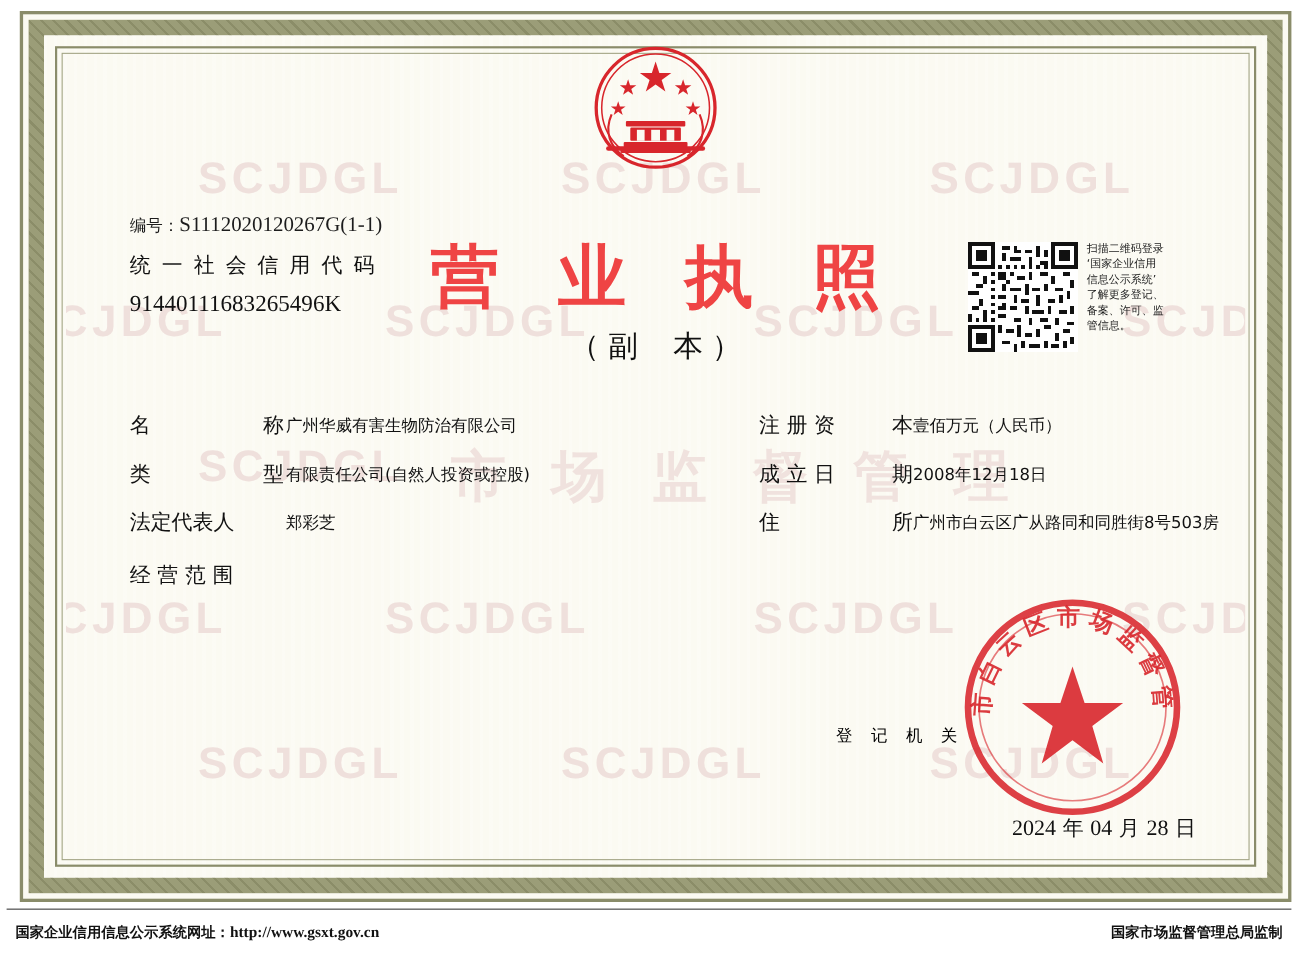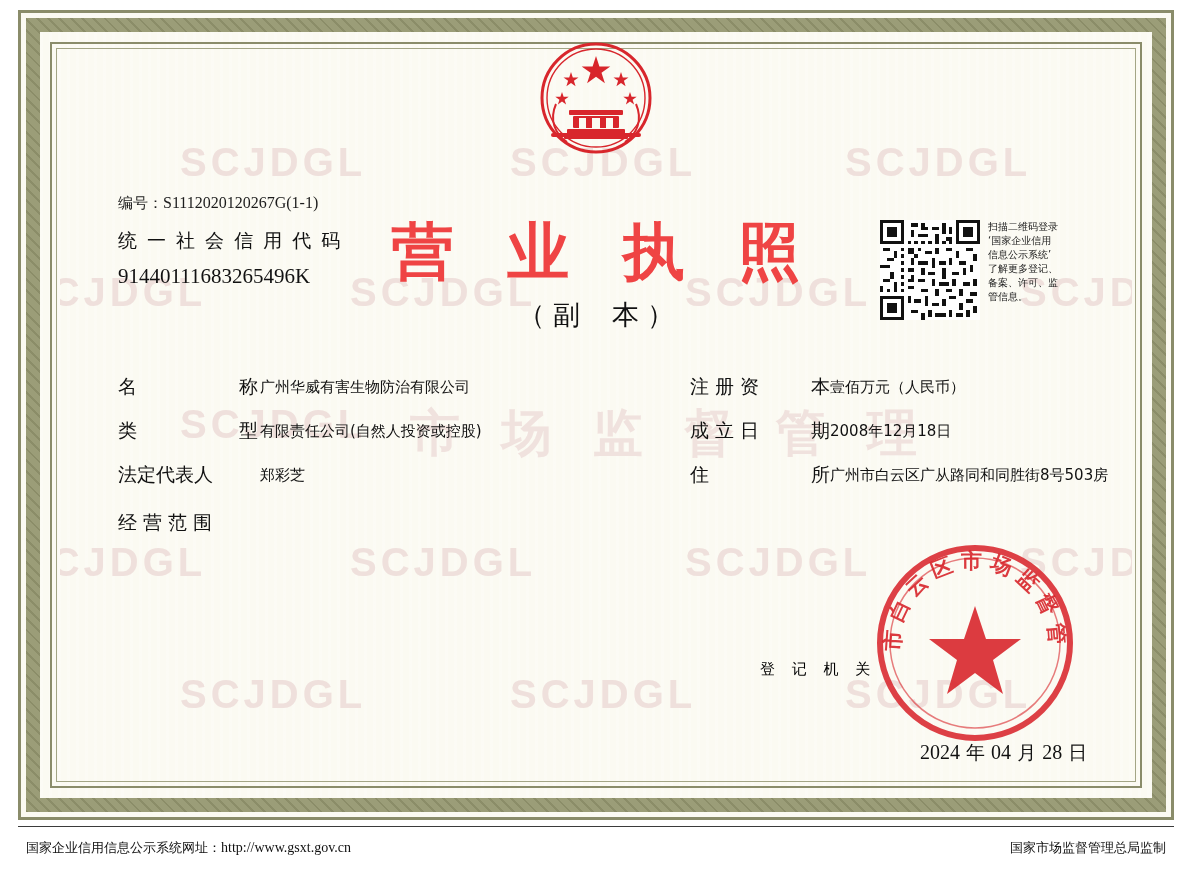--- a/index.html
+++ b/index.html
@@ -135,21 +135,21 @@
     position: absolute;
     left: 58px;
     top: 142px;
     font-family: "DejaVu Sans", sans-serif;
     font-size: 15px;
     color: #1c1c1c;
     white-space: nowrap;
   }
   .serial .num {
     font-family: "Liberation Serif", serif;
-    font-size: 16px;
+    font-size: 19px;
   }
   .credit-label {
     position: absolute;
     left: 58px;
     top: 176px;
     font-family: "DejaVu Sans", sans-serif;
     font-size: 19px;
     letter-spacing: 2px;
     color: #111;
     white-space: nowrap;
@@ -289,24 +289,25 @@
     top: 528px;
     width: 210px;
     height: 210px;
     z-index: 7;
     pointer-events: none;
   }
 
   
   .footer {
     position: absolute;
-    left: 18px;
+    left: 6px;
     right: 18px;
     top: 826px;
     height: 50px;
+    font-weight: bold;
   }
   .footer-rule {
     position: absolute;
     left: 0;
     right: 0;
     top: 0;
     border-top: 1px solid #3b3b3b;
   }
   .footer-left {
     position: absolute;

